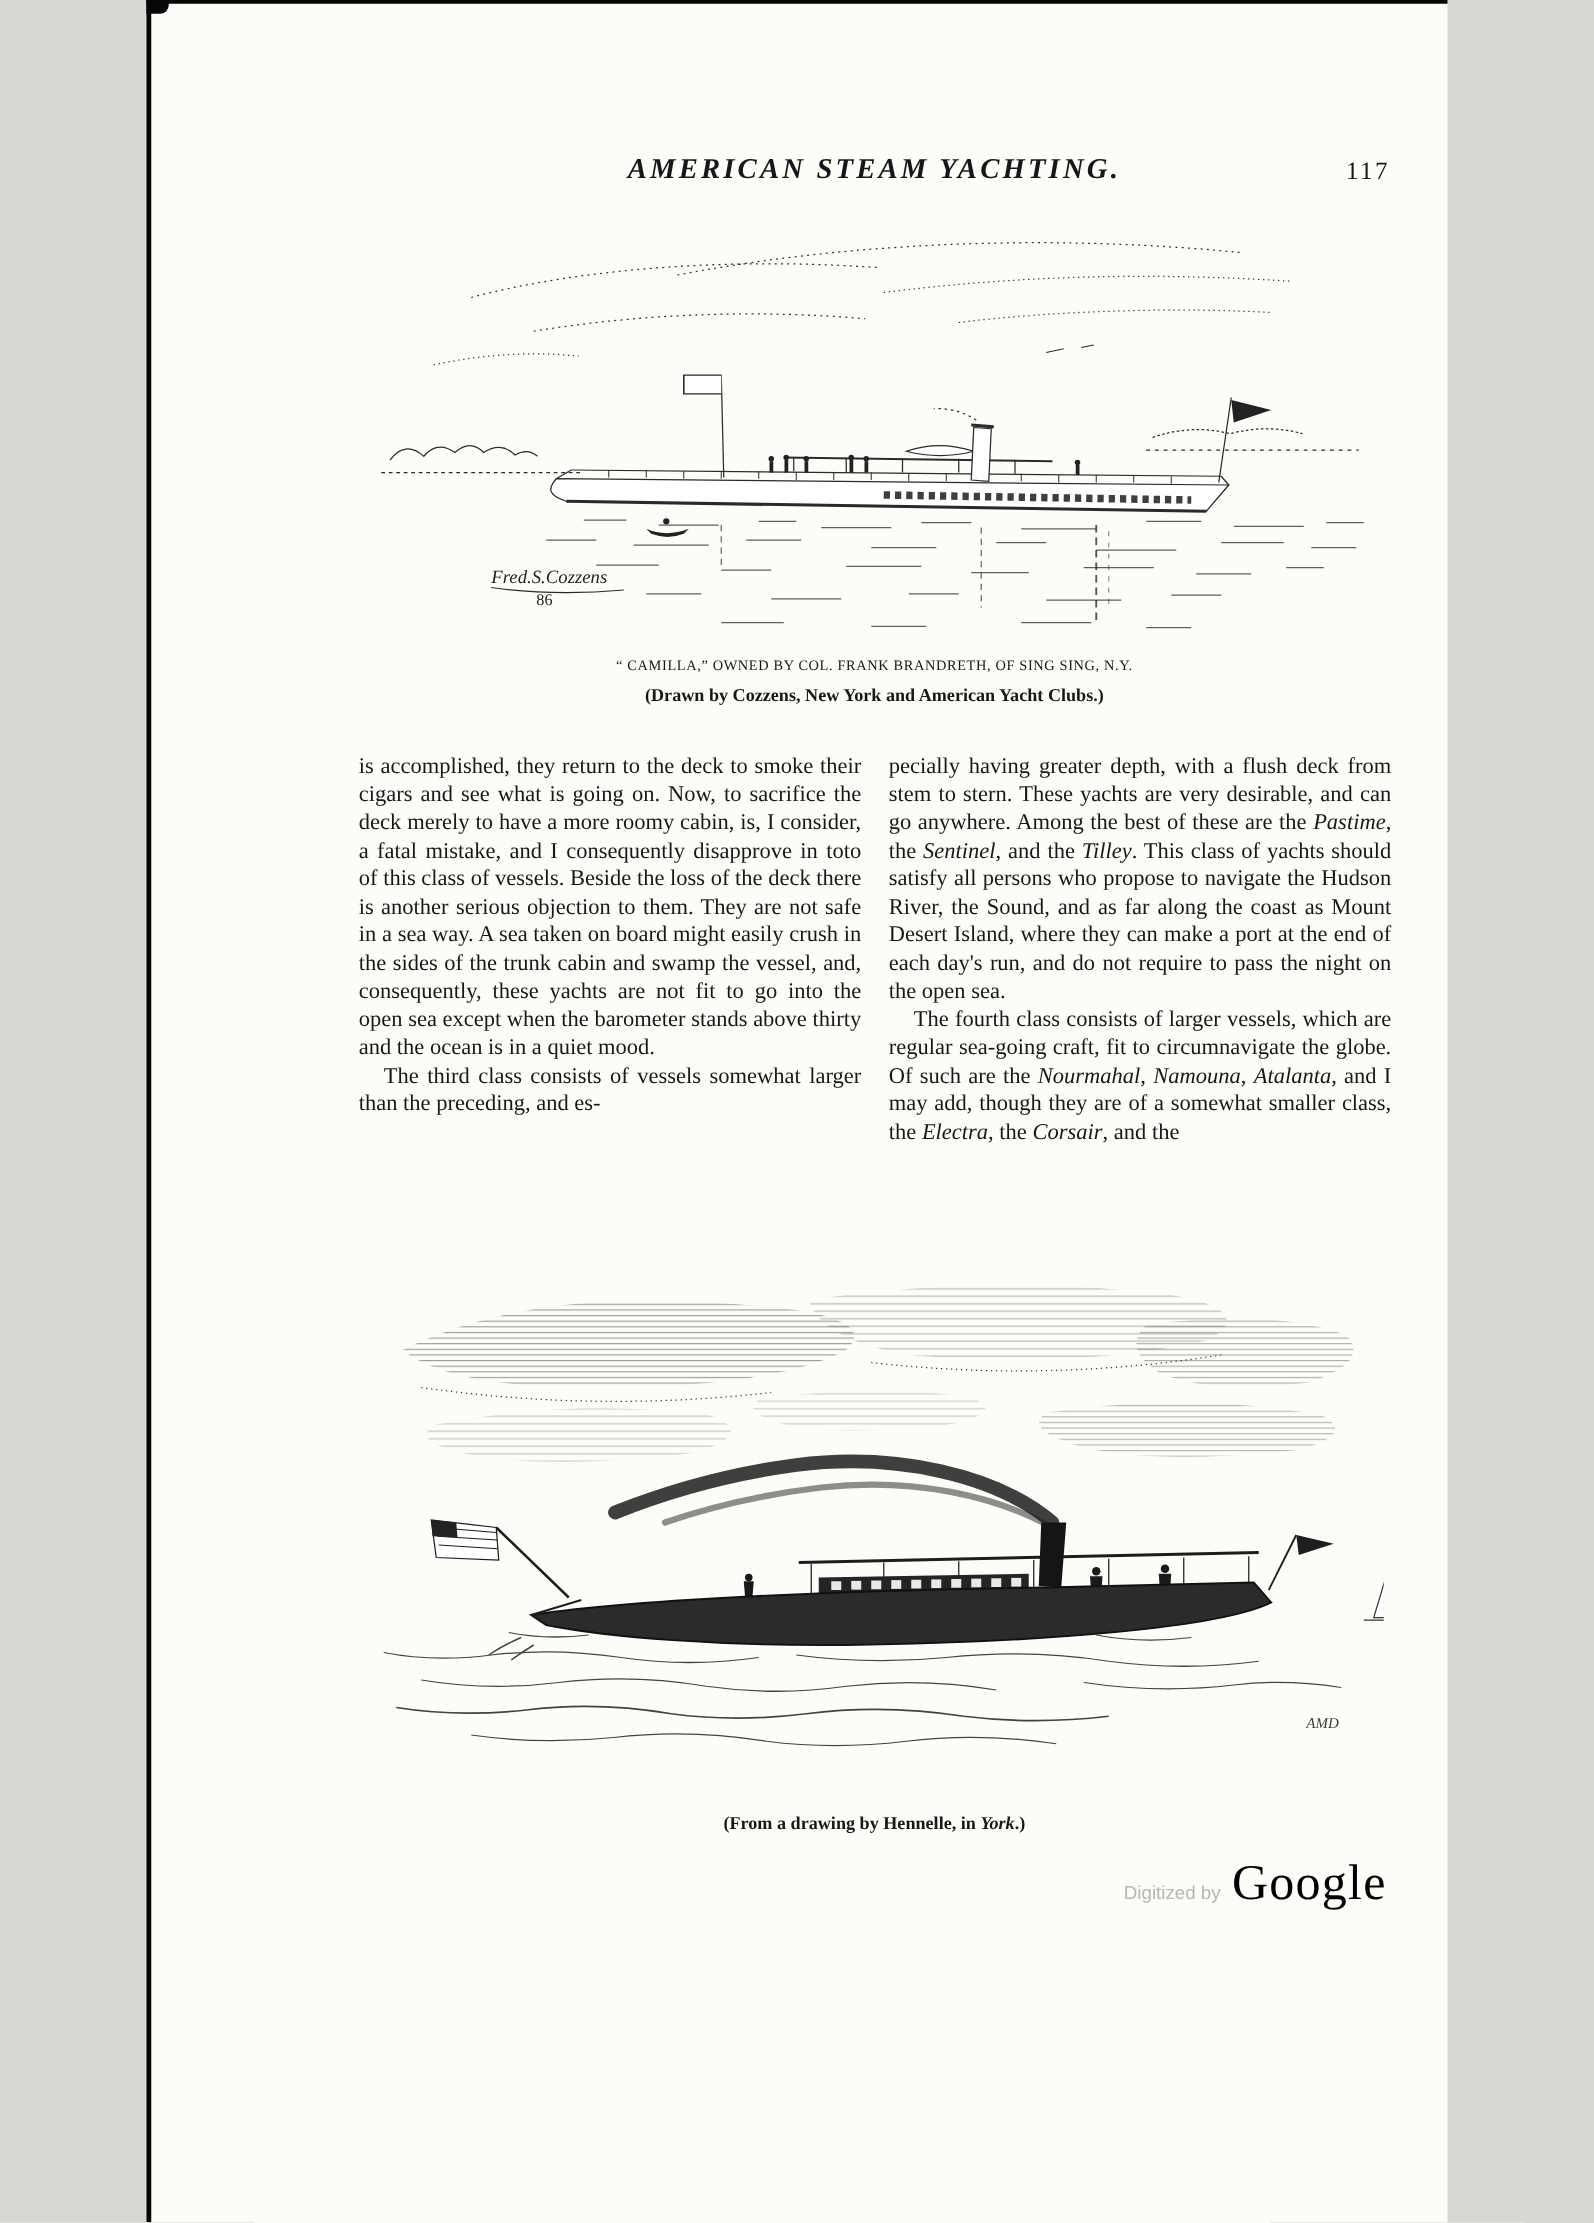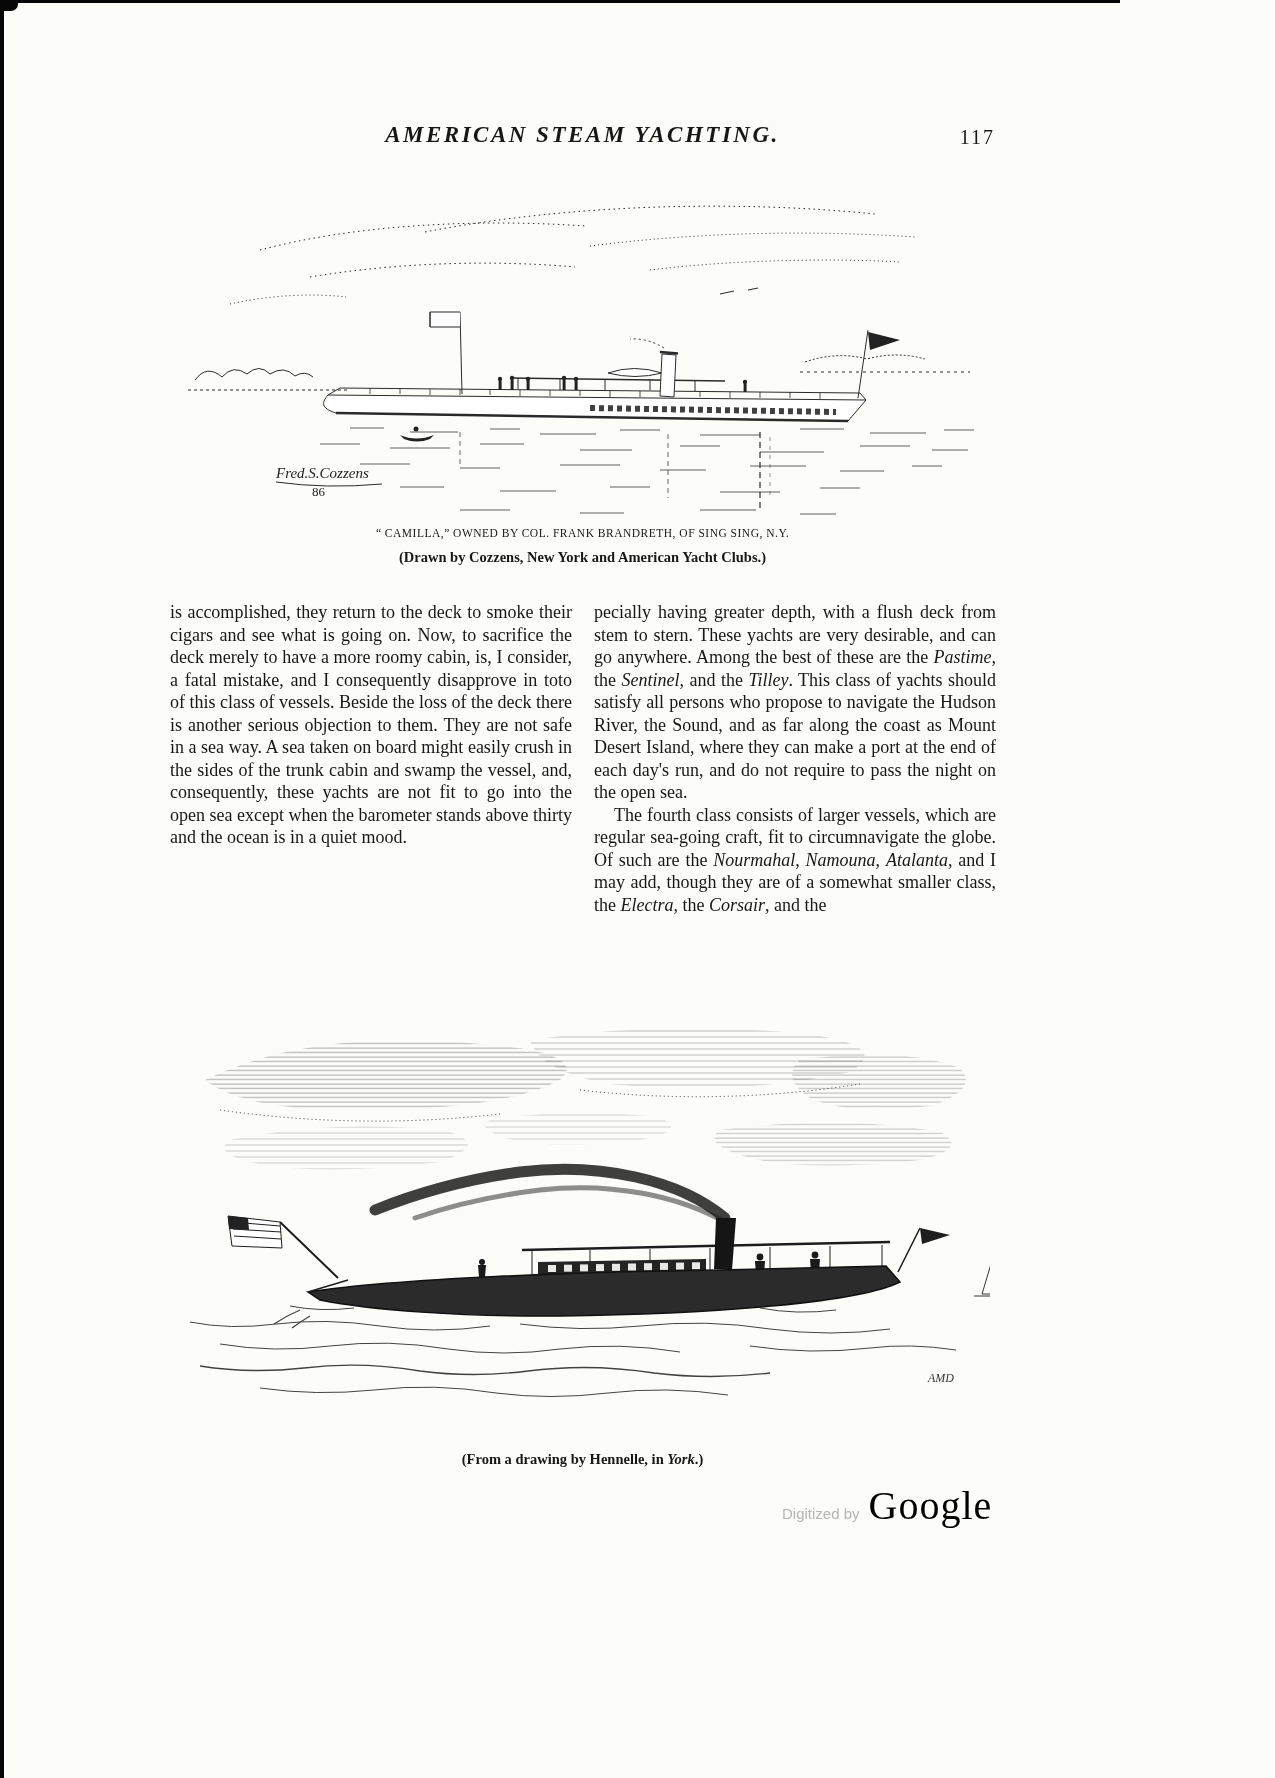--- a/index.html
+++ b/index.html
@@ -1,36 +1,36 @@
 <!DOCTYPE html>
 <html><head>
 <meta charset="utf-8">
 <style>
   html,body{margin:0;padding:0;background:#d9d9d4;}
   .page{
-    position:relative;width:1275px;height:1778px;margin:0 auto;
+    position:relative;width:1041px;height:1778px;margin:0 auto;
     background:#fcfcf9;color:#171717;overflow:hidden;
     font-family:"Liberation Serif", serif;
   }
   
   .edge-top{position:absolute;top:0;left:0;width:1120px;height:3px;background:#070707;}
   .edge-left{position:absolute;top:0;left:0;width:4px;height:1778px;background:#070707;}
   .corner-blob{position:absolute;top:0;left:0;width:18px;height:11px;background:#070707;border-radius:0 0 7px 0;}
 
   .header-title{
     position:absolute;left:170px;top:122px;width:825px;text-align:center;
     font-style:italic;font-weight:bold;font-size:23px;letter-spacing:2.5px;
   }
   .page-number{
     position:absolute;left:930px;top:126px;width:65px;text-align:right;
     font-size:20px;letter-spacing:2px;
   }
 
   .figure{position:absolute;}
-  .fig1{left:160px;top:182px;width:820px;height:350px;}
+  .fig1{left:160px;top:170px;width:820px;height:350px;}
   .fig2{left:160px;top:1010px;width:830px;height:400px;}
   .figure svg{width:100%;height:100%;display:block;}
 
   .caption{position:absolute;left:170px;width:825px;text-align:center;}
   .caption-sc{font-size:11.5px;font-weight:normal;letter-spacing:0.5px;}
   .caption-credit{font-size:14.5px;font-weight:bold;}
   .cap1a{top:527px;}
   .cap1b{top:549px;}
   .cap2a{top:1428px;}
   .cap2b{top:1451px;}
@@ -141,20 +141,21 @@
       <text x="152" y="314" font-size="13" fill="#222">86</text>
     </svg>
   </div>
 
   <div class="caption caption-sc cap1a">“ CAMILLA,” OWNED BY COL. FRANK BRANDRETH, OF SING SING, N.Y.</div>
   <div class="caption caption-credit cap1b">(Drawn by Cozzens, New York and American Yacht Clubs.)</div>
 
   <div class="text-columns">
     <div class="col">
         <p><span>is accomplished, they return to the deck to smoke their cigars and see what is going on.  Now, to sacrifice the deck merely to have a more roomy cabin, is, I consider, a fatal mistake, and I consequently disapprove in toto of this class of vessels. Beside the loss of the deck there is another serious objection to them.  They are not safe in a sea way.  A sea taken on board might easily crush in the sides of the trunk cabin and swamp the vessel, and, consequently, these yachts are not fit to go into the open sea except when the barometer stands above thirty and the ocean is in a quiet mood.</span></p>
+        <p class="indent"><span>The third class consists of vessels somewhat larger than the preceding, and es-</span></p>
       </div>
     <div class="col">
         <p><span>pecially having greater depth, with a flush deck from stem to stern.  These yachts are very desirable, and can go anywhere. Among the best of these are the </span><i>Pastime</i><span>, the </span><i>Sentinel</i><span>, and the </span><i>Tilley</i><span>.  This class of yachts should satisfy all persons who propose to navigate the Hudson River, the Sound, and as far along the coast as Mount Desert Island, where they can make a port at the end of each day's run, and do not require to pass the night on the open sea.</span></p>
         <p class="indent"><span>The fourth class consists of larger vessels, which are regular sea-going craft, fit to circumnavigate the globe.  Of such are the </span><i>Nourmahal</i><span>, </span><i>Namouna</i><span>, </span><i>Atalanta</i><span>, and I may add, though they are of a somewhat smaller class, the </span><i>Electra</i><span>, the </span><i>Corsair</i><span>, and the</span></p>
       </div>
   </div>
 
   <div class="figure fig2">
     <svg viewBox="0 0 830 400" preserveAspectRatio="xMidYMid meet">
       <defs>

